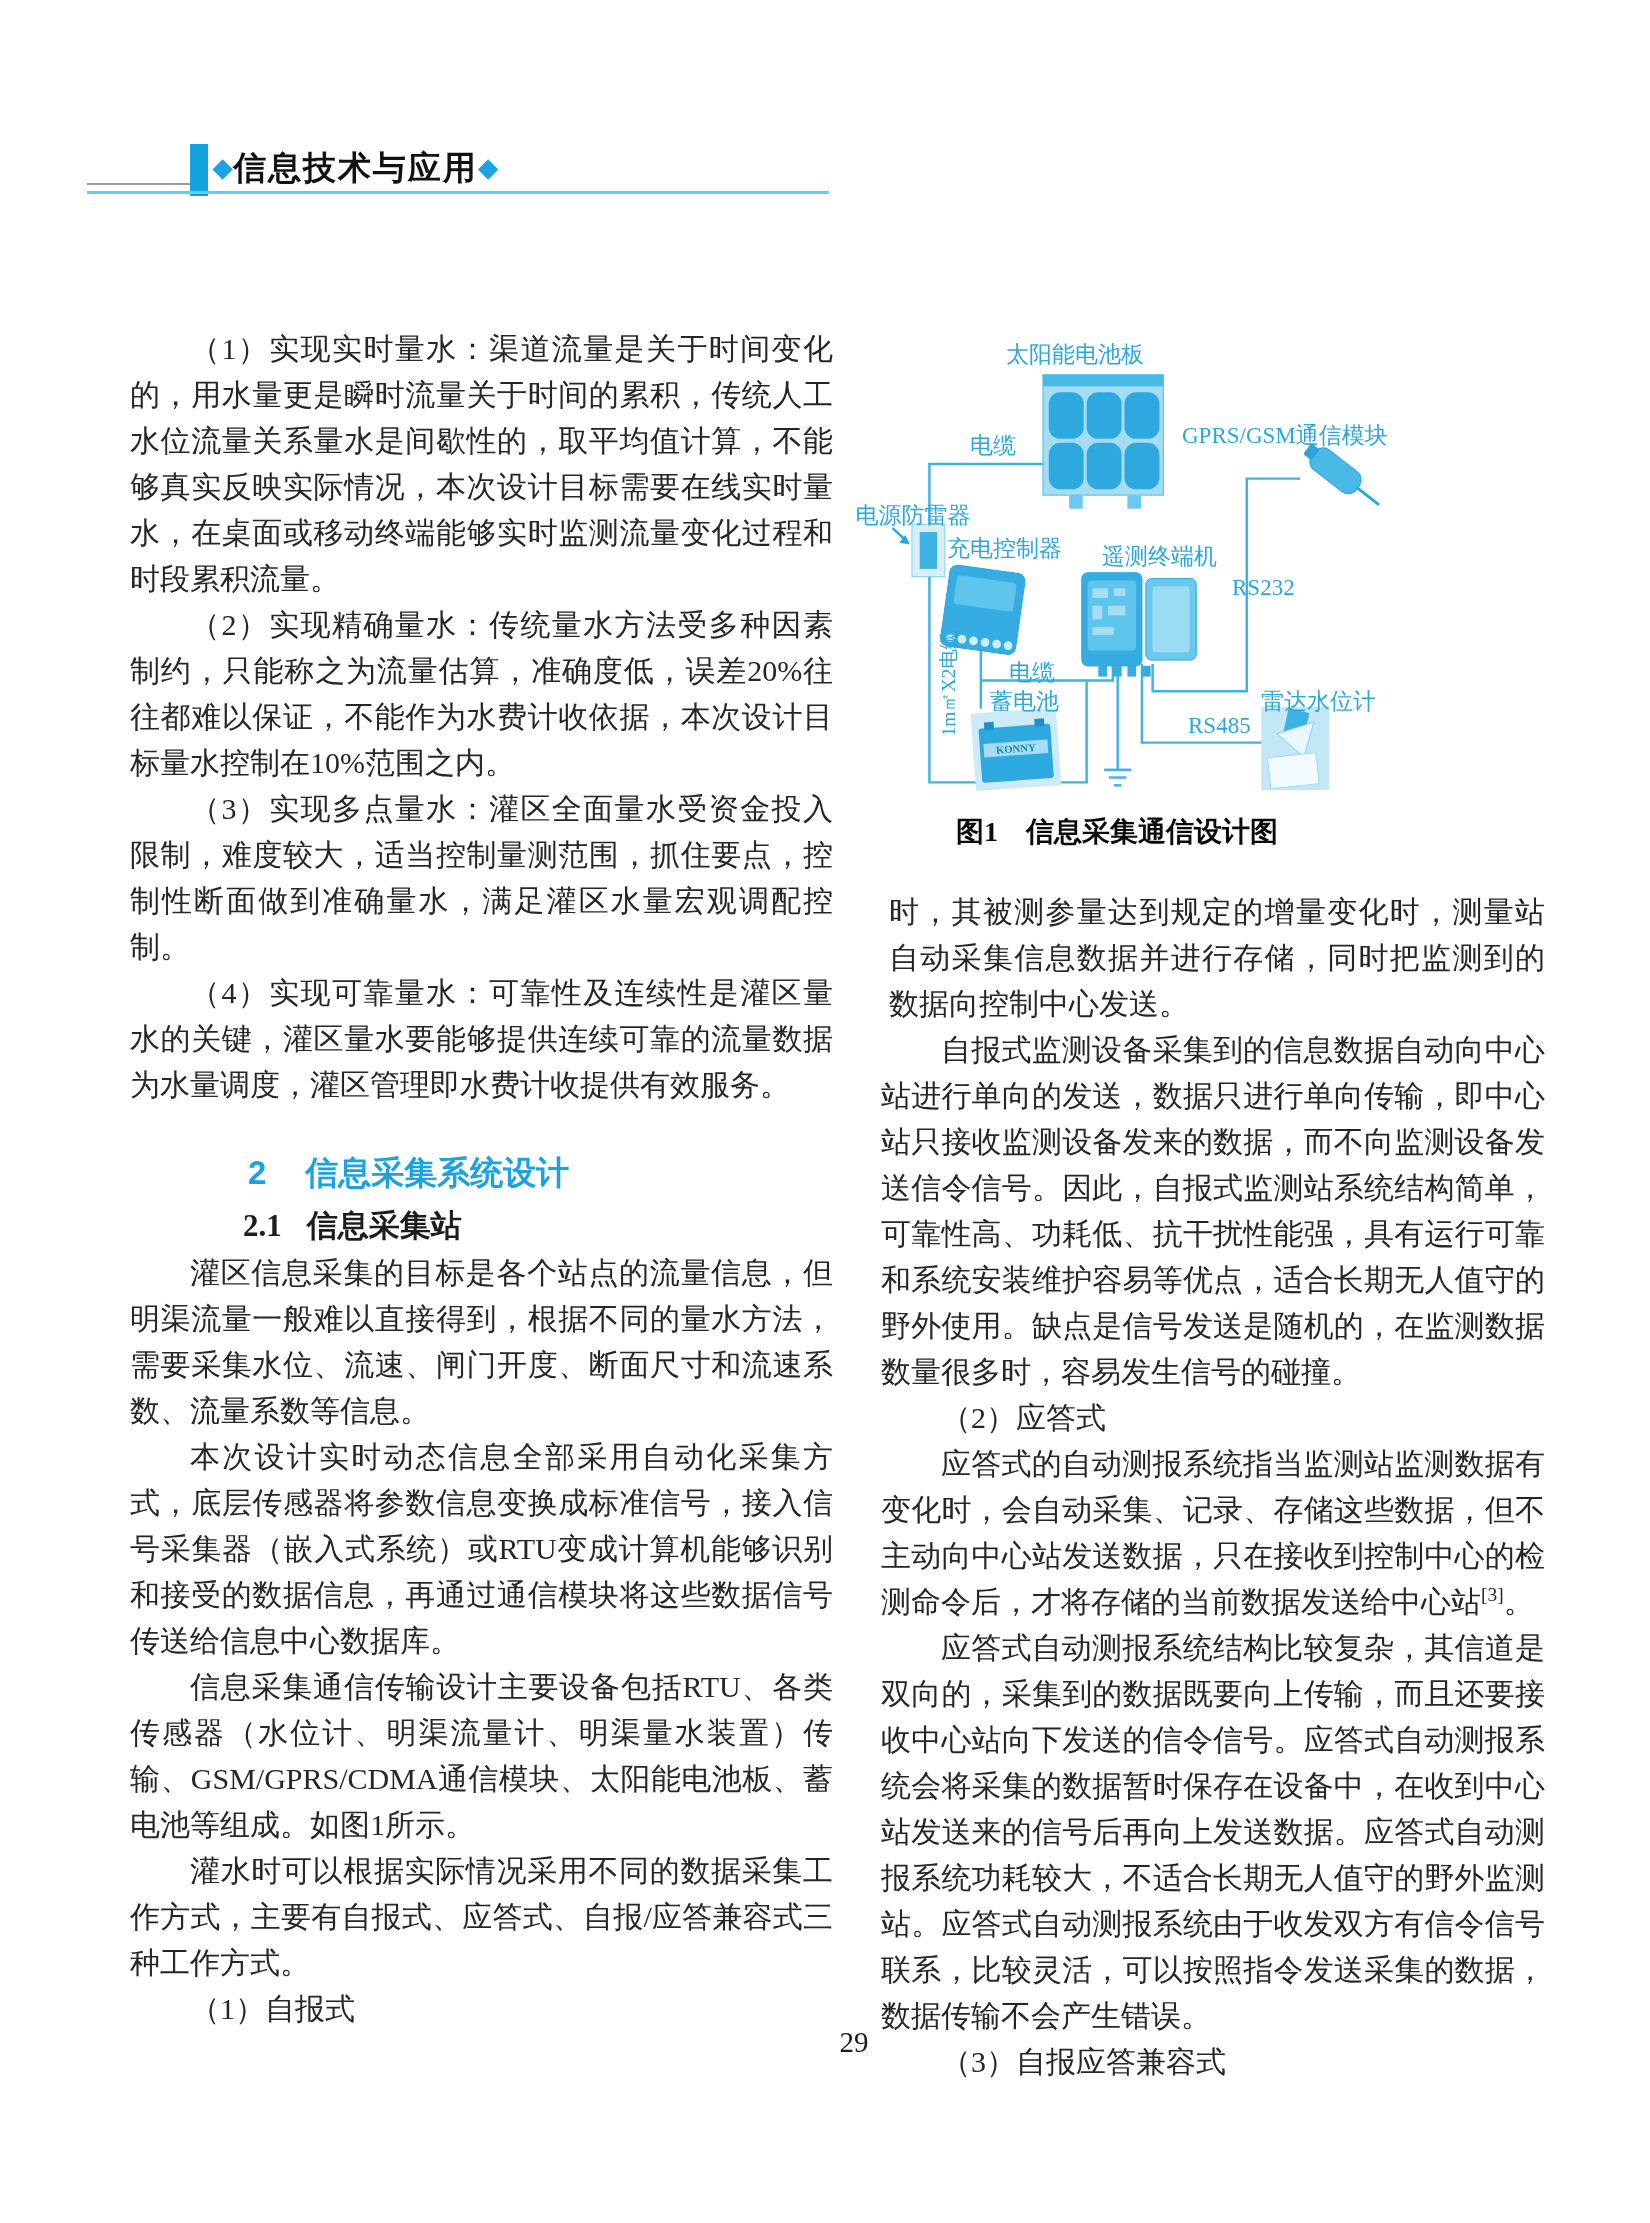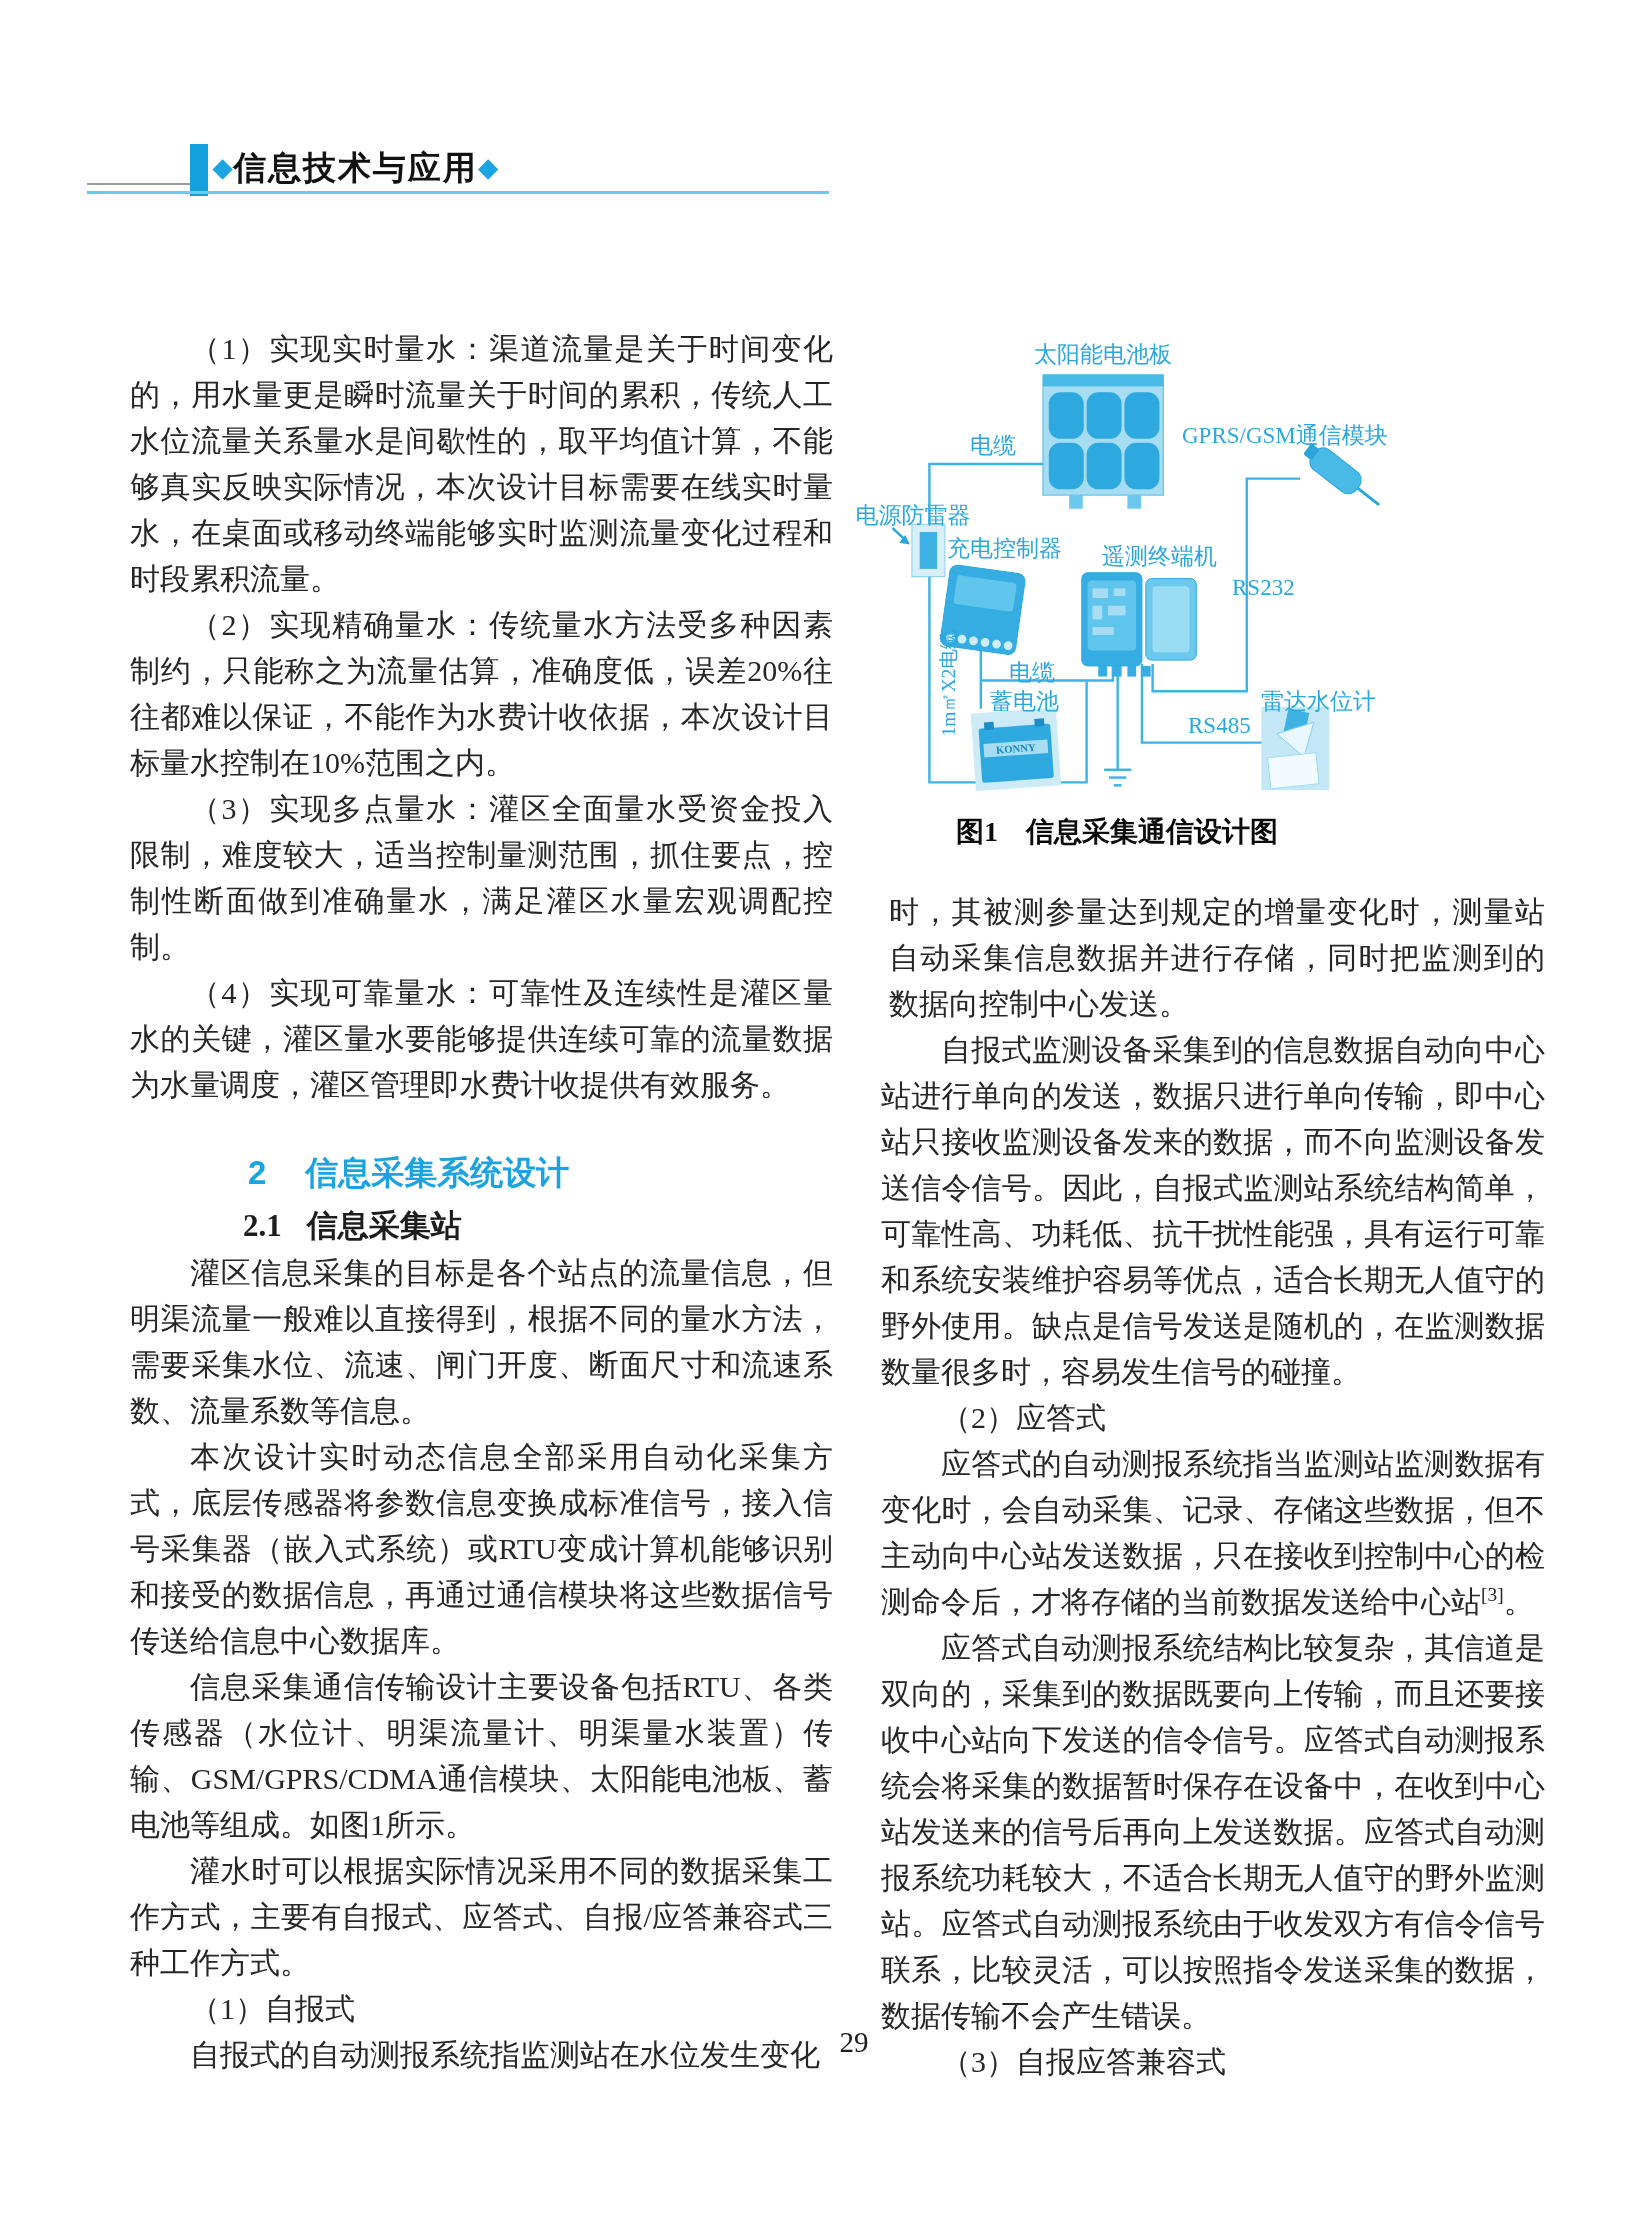--- a/index.html
+++ b/index.html
@@ -22,21 +22,21 @@
   .sec{margin:43px 0 7.8px 118px;font-family:"Liberation Sans",sans-serif;font-weight:bold;
        color:#1ba3e1;font-size:33px;line-height:43px;text-indent:0;}
   .sec .sec-num{margin-right:39px;}
   .sub{margin:0 0 0 113px;font-weight:bold;font-size:31px;line-height:48px;color:#1d1d1d;text-indent:0;}
   .sub .sub-num{margin-right:25px;}
   sup.ref{font-size:19.4px;line-height:0;}
   
   .figure{position:absolute;left:844px;top:233px;width:691px;height:631px;}
   .figure svg{position:absolute;left:0;top:0;}
   .fig-label{position:absolute;color:#2aa7dd;font-size:23px;line-height:1.15;white-space:nowrap;}
-  .fig-label.ctr{text-align:center;}
+  .fig-label.ctr{text-align:left;}
   .fig-label.vert{width:146px;text-align:center;font-size:19.4px;transform:rotate(-90deg);}
   .fig-caption{position:absolute;left:11px;top:580px;width:524px;text-align:center;
                font-weight:bold;font-size:28px;color:#0a0a0a;}
   .page-number{position:absolute;left:0;top:2026px;width:1708px;text-align:center;
                font-size:29px;color:#1c1c1c;}
 </style>
 </head>
 <body>
 
 <div class="page">
@@ -55,21 +55,20 @@
     <p>（2）实现精确量水：传统量水方法受多种因素制约，只能称之为流量估算，准确度低，误差20%往往都难以保证，不能作为水费计收依据，本次设计目标量水控制在10%范围之内。</p>
     <p>（3）实现多点量水：灌区全面量水受资金投入限制，难度较大，适当控制量测范围，抓住要点，控制性断面做到准确量水，满足灌区水量宏观调配控制。</p>
     <p>（4）实现可靠量水：可靠性及连续性是灌区量水的关键，灌区量水要能够提供连续可靠的流量数据为水量调度，灌区管理即水费计收提供有效服务。</p>
     <h2 class="sec"><span class="sec-num">2</span><span>信息采集系统设计</span></h2>
     <h3 class="sub"><span class="sub-num">2.1</span><span>信息采集站</span></h3>
     <p>灌区信息采集的目标是各个站点的流量信息，但明渠流量一般难以直接得到，根据不同的量水方法，需要采集水位、流速、闸门开度、断面尺寸和流速系数、流量系数等信息。</p>
     <p>本次设计实时动态信息全部采用自动化采集方式，底层传感器将参数信息变换成标准信号，接入信号采集器（嵌入式系统）或RTU变成计算机能够识别和接受的数据信息，再通过通信模块将这些数据信号传送给信息中心数据库。</p>
     <p>信息采集通信传输设计主要设备包括RTU、各类传感器（水位计、明渠流量计、明渠量水装置）传输、GSM/GPRS/CDMA通信模块、太阳能电池板、蓄电池等组成。如图1所示。</p>
     <p>灌水时可以根据实际情况采用不同的数据采集工作方式，主要有自报式、应答式、自报/应答兼容式三种工作方式。</p>
     <p>（1）自报式</p>
-    <p>自报式的自动测报系统指监测站在水位发生变化</p>
   </div>
 
   <div class="figure">
     <svg width="691" height="631" viewBox="0 0 712 650">
 
       <g fill="none" stroke="#3cb3e4" stroke-width="2.5">
         <path d="M207 238 H88 V302"></path>
         <path d="M88 352 V566 H250 V462"></path>
         <path d="M141 430 V490"></path>
         <path d="M141 461 H277 V444"></path>

